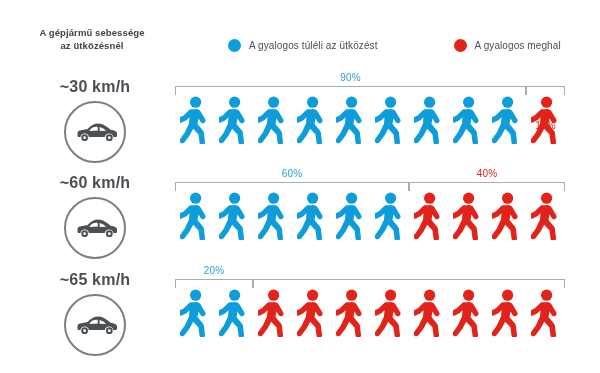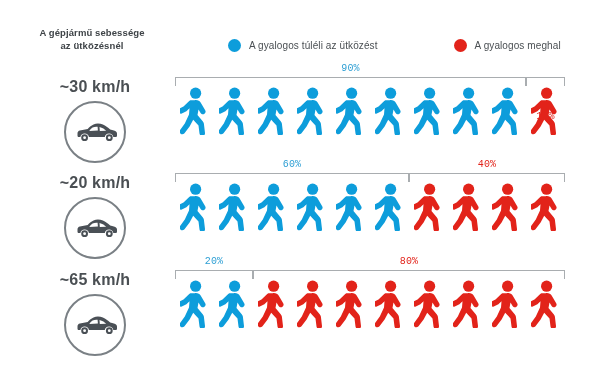--- a/index.html
+++ b/index.html
@@ -97,24 +97,23 @@
     display: flex;
     align-items: center;
     justify-content: center;
   }
   .car-circle svg { display: block; }
 
   
   .people-area {
     position: absolute;
     left: 175px;
-    top: 1px;
+    top: 10px;
     width: 390px;
     height: 92px;
-    font-family: Liberation Mono, monospace;
   }
 
   
   .bracket {
     position: absolute;
     top: 14px;
     height: 9px;
     border-top: 1.2px solid #a9adb0;
     border-left: 1.2px solid #a9adb0;
     border-right: 1.2px solid #a9adb0;
@@ -277,21 +276,21 @@
                 <path d="M14.6 13.2c2.6-.5 5 .5 6.2 2.6l4.4 7.4c.8 1.3.4 2.9-.9 3.7-1.3.8-2.9.4-3.7-.9l-2.1-3.5-1 5.6 5.4 6.3c.7.8.9 1.5 1 2.4l1.1 9.1c.2 1.6-.9 2.9-2.4 3.1-1.5.2-2.9-.9-3.1-2.4l-1-8.2-5.3-5.6-3.6 6.6-5.1 6.8c-1 1.3-2.7 1.5-3.9.6-1.2-1-1.4-2.7-.5-3.9l4.7-6.3 4.2-9.1.5-6.3-3.1 3.1-4.6 2.1c-1.4.6-3 0-3.6-1.4-.6-1.4 0-3 1.4-3.6l3.9-1.8 5.2-5.2c.9-.9 1.9-1.3 2-1.2z"></path>
               </g>
             </svg>
           </div>
         </div>
       </div>
   </div>
 
   <div class="row" id="row-1">
     <div class="speed-block">
-      <div class="speed-label">~20 km/h</div>
+      <div class="speed-label">~60 km/h</div>
       <div class="car-circle">
         <svg width="46" height="26" viewBox="0 0 46 26" aria-hidden="true">
           <path fill="#4a5056" d="M5.5 14.2c0-1.4 1-2.3 2.4-2.6l7.8-1.6c1.3-1.6 3.4-3.6 5.8-4.6 3.2-1.3 6.7-1 9.4.2 2.6 1.2 5.1 3.1 7.3 4.9l3.7 1.1c2.1.6 3.1 1.6 3.1 3v2.1c0 .9-.6 1.4-1.5 1.4h-2.2a4.3 4.3 0 0 0-8.5 0H16.9a4.3 4.3 0 0 0-8.5 0H7c-.9 0-1.5-.5-1.5-1.4v-2.5z"></path>
           <path fill="#ffffff" d="M20.6 8.6c1.5-.8 3.3-1 5-.8l.3 3.6-8.6.6c.9-1.2 2-2.6 3.3-3.4zM27.5 8.1c1.9.4 3.6 1.3 5.1 2.4l1.6 1.2-6.4.3-.3-3.9z"></path>
           <circle fill="#4a5056" cx="12.6" cy="18.7" r="3.4"></circle>
           <circle fill="#ffffff" cx="12.6" cy="18.7" r="1.4"></circle>
           <circle fill="#4a5056" cx="37.3" cy="18.7" r="3.4"></circle>
           <circle fill="#ffffff" cx="37.3" cy="18.7" r="1.4"></circle>
         </svg>
       </div>
@@ -397,21 +396,20 @@
           <circle fill="#ffffff" cx="12.6" cy="18.7" r="1.4"></circle>
           <circle fill="#4a5056" cx="37.3" cy="18.7" r="3.4"></circle>
           <circle fill="#ffffff" cx="37.3" cy="18.7" r="1.4"></circle>
         </svg>
       </div>
     </div>
     <div class="people-area">
         <div class="bracket" style="left: 0px; width: 78px;"></div>
         <div class="pct blue" style="left: 0px; width: 78px;">20%</div>
         <div class="bracket" style="left: 78px; width: 312px;"></div>
-        <div class="pct red" style="left: 78px; width: 312px;">80%</div>
         <div class="figures">
           <div class="figure">
             <svg width="30" height="48" viewBox="0 0 30 48">
               <g fill="#0d9ddb">
                 <circle cx="15.6" cy="6.2" r="5.6"></circle>
                 <path d="M14.6 13.2c2.6-.5 5 .5 6.2 2.6l4.4 7.4c.8 1.3.4 2.9-.9 3.7-1.3.8-2.9.4-3.7-.9l-2.1-3.5-1 5.6 5.4 6.3c.7.8.9 1.5 1 2.4l1.1 9.1c.2 1.6-.9 2.9-2.4 3.1-1.5.2-2.9-.9-3.1-2.4l-1-8.2-5.3-5.6-3.6 6.6-5.1 6.8c-1 1.3-2.7 1.5-3.9.6-1.2-1-1.4-2.7-.5-3.9l4.7-6.3 4.2-9.1.5-6.3-3.1 3.1-4.6 2.1c-1.4.6-3 0-3.6-1.4-.6-1.4 0-3 1.4-3.6l3.9-1.8 5.2-5.2c.9-.9 1.9-1.3 2-1.2z"></path>
               </g>
             </svg>
           </div>
           <div class="figure">

